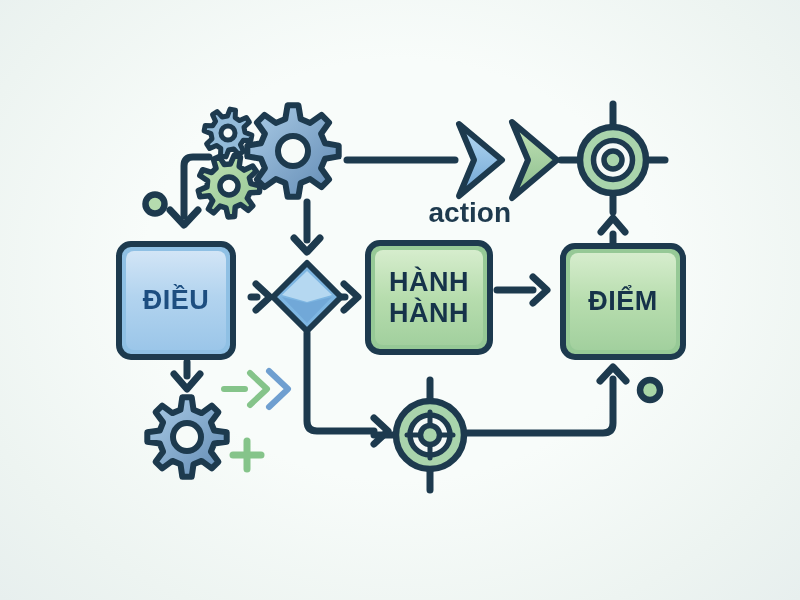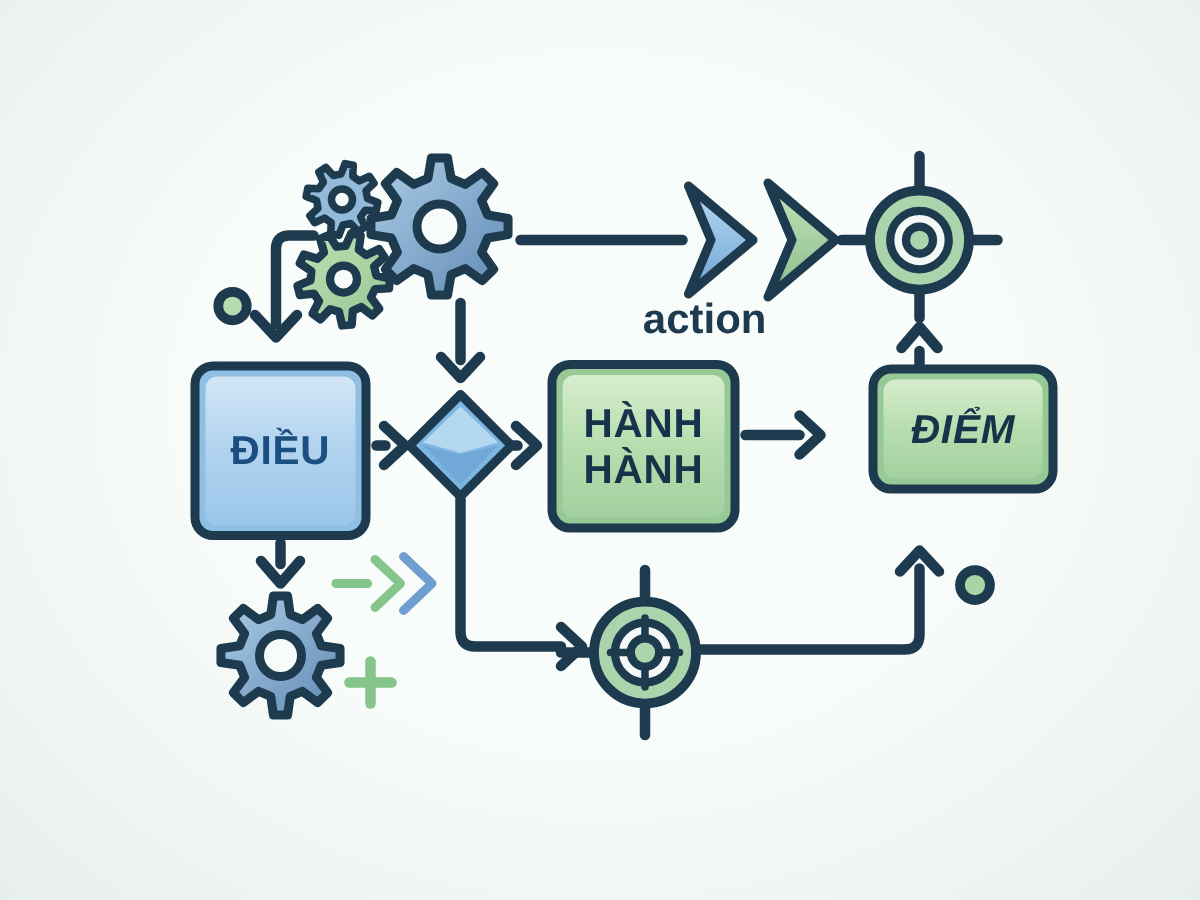--- a/index.html
+++ b/index.html
@@ -170,36 +170,36 @@
       <g stroke="#85c48a" stroke-width="7">
         <line x1="247" y1="441" x2="247" y2="469"></line>
         <line x1="233" y1="455" x2="261" y2="455"></line>
       </g>
     </g>
 
     <circle cx="155" cy="204" r="9.5" fill="#b5dcae" stroke="#1d3a4e" stroke-width="6.5"></circle>
     <circle cx="650" cy="390" r="10" fill="#a8d5a6" stroke="#1d3a4e" stroke-width="6.5"></circle>
   </svg>
 
-  <div class="node blue" style="left:127px;top:241px;width:120px;height:119px;">
+  <div class="node blue" style="left:116px;top:241px;width:120px;height:119px;">
     <div class="inner"></div>
     <div class="label">
       <div>ĐIỀU</div>
     </div>
   </div>
 
   <div class="node green" style="left:365px;top:240px;width:128px;height:115px;">
     <div class="inner"></div>
     <div class="label">
       <div>HÀNH</div>
       <div>HÀNH</div>
     </div>
   </div>
 
-  <div class="node green" style="left:579px;top:243px;width:126px;height:86px;font-style:italic;">
+  <div class="node green" style="left:560px;top:243px;width:126px;height:117px;">
     <div class="inner"></div>
     <div class="label">
       <div>ĐIỂM</div>
     </div>
   </div>
 
   <div class="caption">action</div>
 </div>
 
 </body></html>

